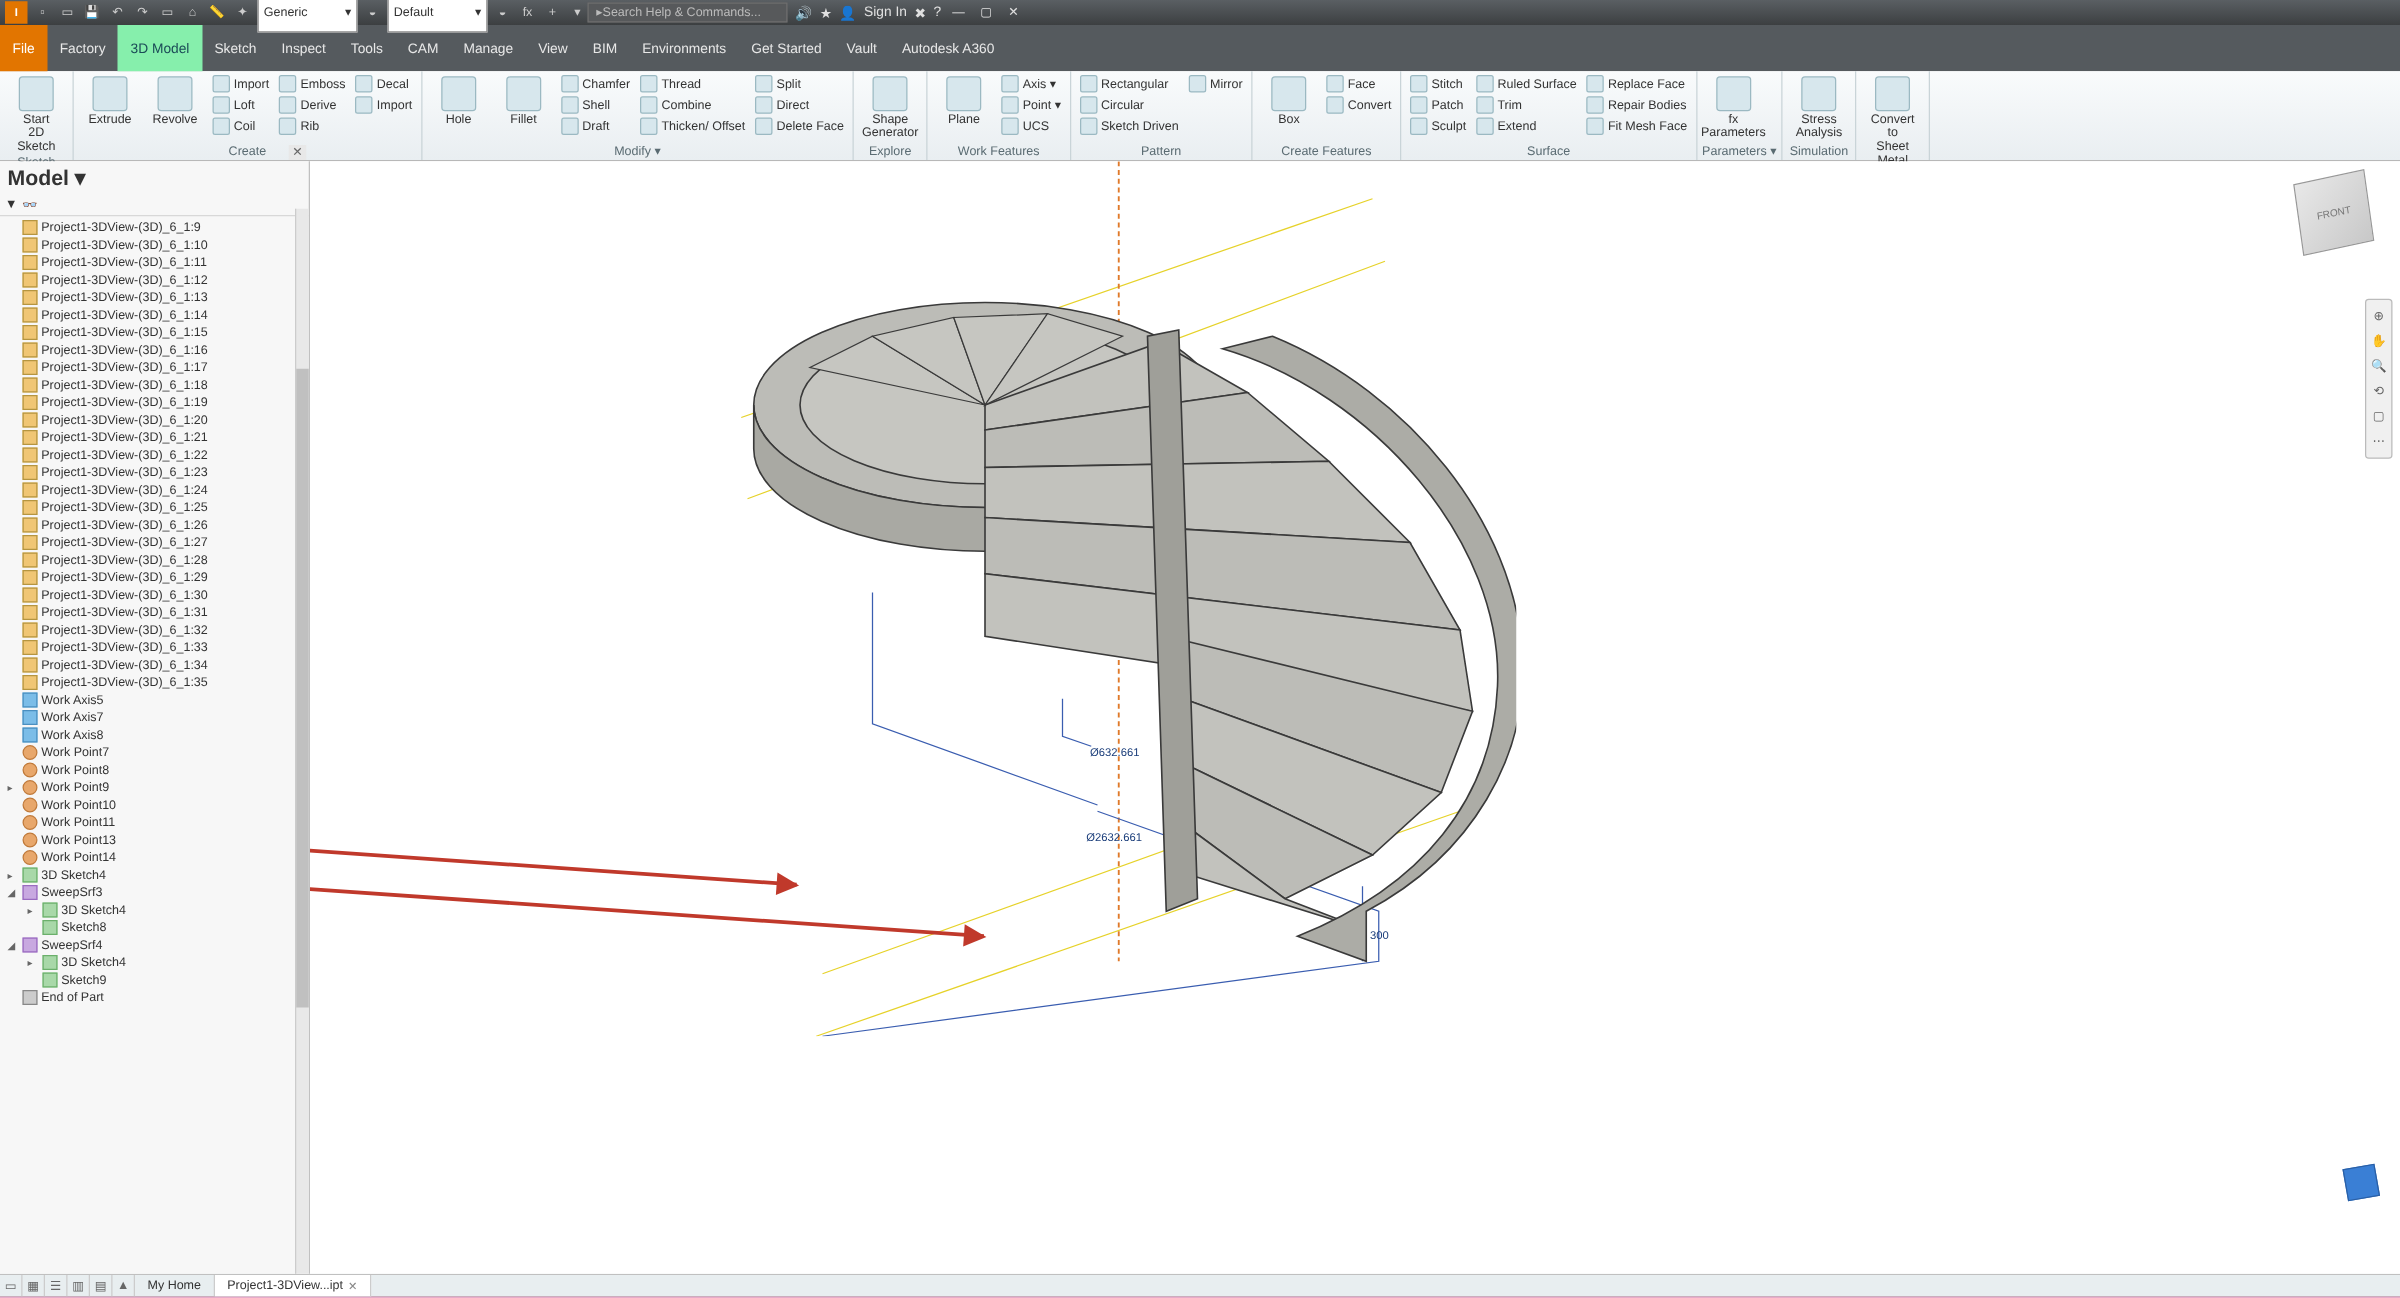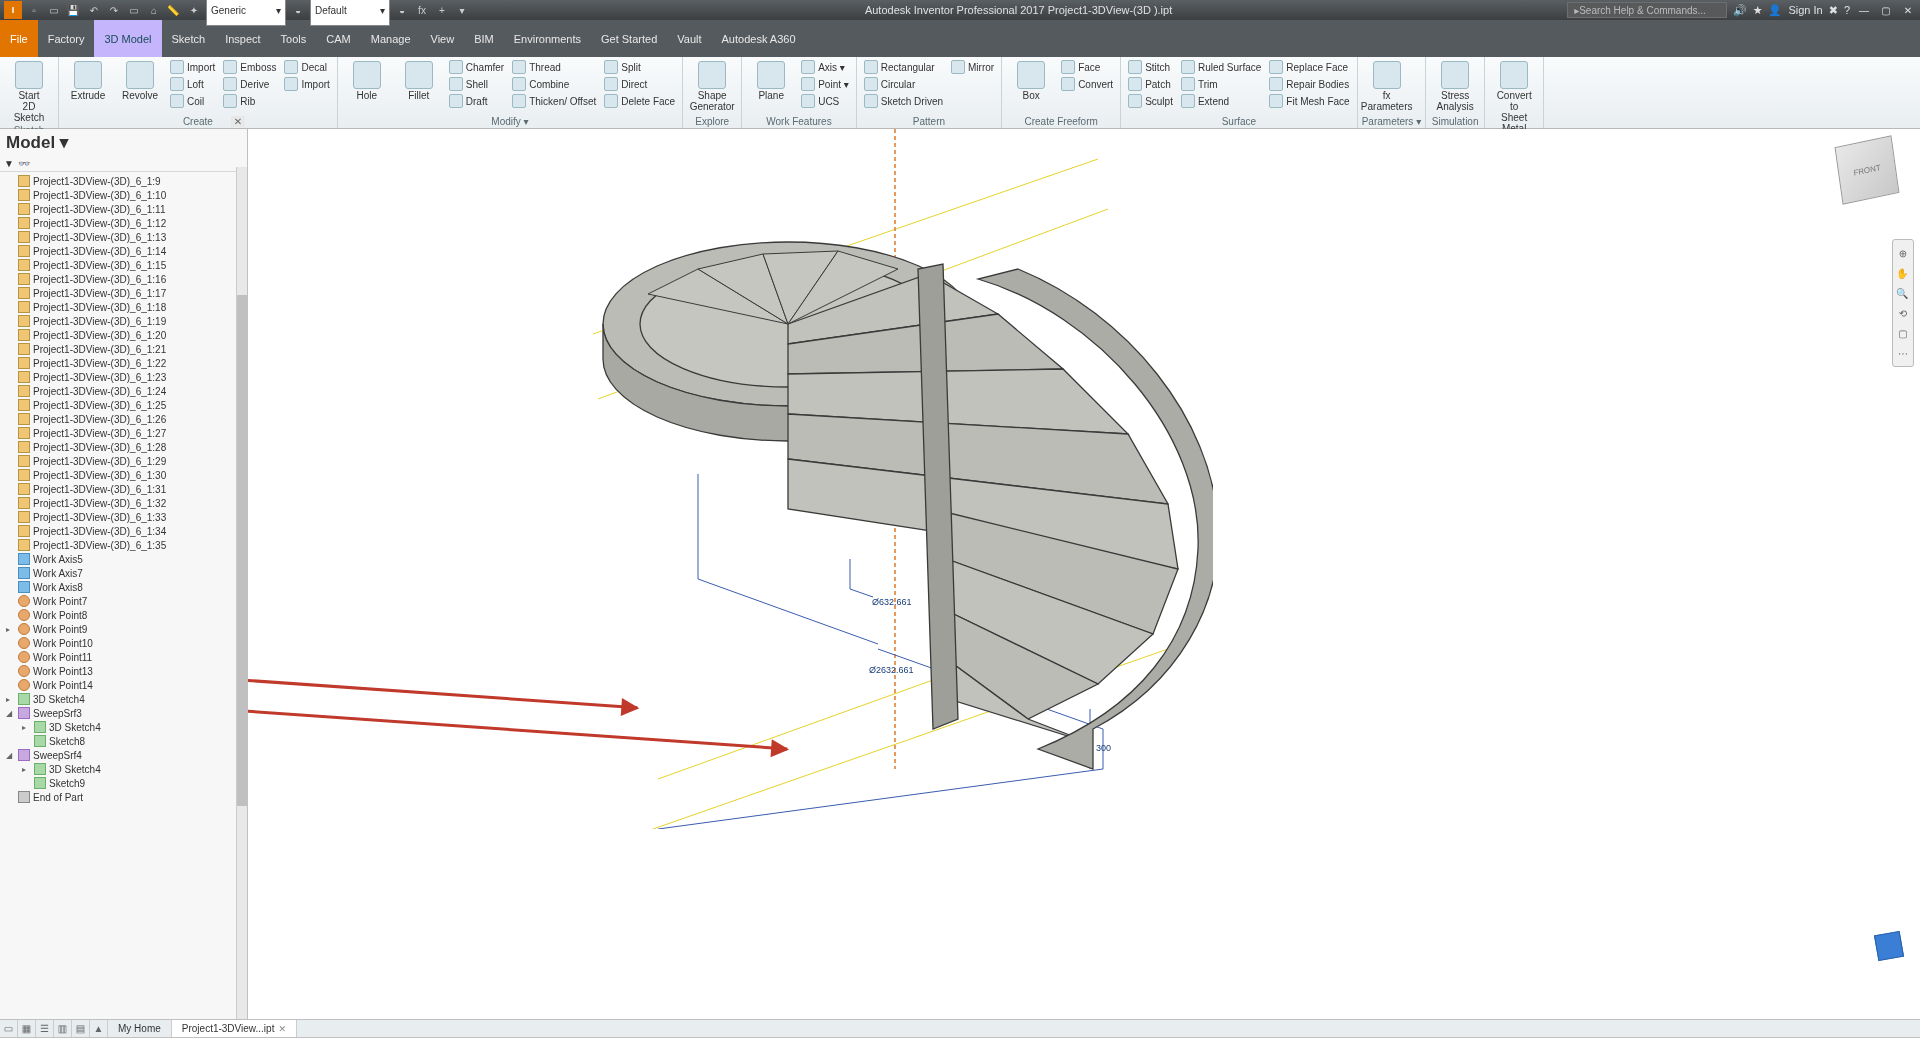--- a/index.html
+++ b/index.html
@@ -12,21 +12,21 @@
   .title-bar .title-text { flex:1; text-align:center; font-size:11px; }
   .title-bar .right-group { display:flex; gap:6px; align-items:center; }
   .title-bar .search-box { background:#57595b; color:#bbb; border:1px solid #6e6e6e; padding:1px 6px; font-size:10px; width:160px; height:16px; display:flex; align-items:center; }
   .title-bar .win-btn { width:16px; height:16px; display:flex; align-items:center; justify-content:center; font-size:10px; }
   .logo { background:#e27500; color:#fff; width:18px; height:18px; display:flex; align-items:center; justify-content:center; font-weight:bold; font-size:9px; }
 
   
   .menu-bar { height:37px; background:#555a5e; display:flex; align-items:stretch; color:#e8e8e8; font-size:11px; }
   .menu-bar .tab { padding:0 10px; display:flex; align-items:center; cursor:pointer; }
   .menu-bar .tab.file { background:#e27500; color:#fff; }
-  .menu-bar .tab.active { background:#c4b5fd; color:#1b4b57; }
+  .menu-bar .tab.active { background:#86efac; color:#1b4b57; }
   
   
   .ribbon { height:72px; background:linear-gradient(to bottom,#f9fbfc,#e9eef1); border-bottom:1px solid #b8b8b8; display:flex; }
   .ribbon-group { border-right:1px solid #c9d4d8; display:flex; flex-direction:column; padding:2px 4px 0; }
   .ribbon-group .group-content { flex:1; display:flex; align-items:flex-start; gap:2px; }
   .ribbon-group .group-label { font-size:10px; color:#5a6b72; text-align:center; padding-bottom:1px; }
   .big-btn { width:50px; display:flex; flex-direction:column; align-items:center; gap:1px; padding:2px; }
   .big-btn .icon { width:28px; height:28px; background:#d7e7ed; border:1px solid #9bb9c2; border-radius:3px; }
   .big-btn .lbl { font-size:10px; text-align:center; line-height:1.1; }
   .stack { display:flex; flex-direction:column; gap:1px; }
@@ -102,21 +102,20 @@
     <div class="qat-btn">◒</div>
     <div class="combo">
         <span>Default</span>
         <span>▾</span>
       </div>
     <div class="qat-btn">◒</div>
     <div class="qat-btn">fx</div>
     <div class="qat-btn">+</div>
     <div class="qat-btn">▾</div>
   </div>
-  <div class="title-text">Autodesk Inventor Professional 2017   Project1-3DView-(3D ).ipt</div>
   <div class="right-group">
     <div class="search-box">▸ <span>Search Help &amp; Commands...</span></div>
     <div class="qat-btn">🔊</div>
     <div class="qat-btn">★</div>
     <div class="qat-btn">👤</div>
     <span>Sign In</span>
     <div class="qat-btn">✖</div>
     <div class="qat-btn">?</div>
     <div class="win-btn">—</div>
     <div class="win-btn">▢</div>
@@ -312,21 +311,21 @@
           <div class="small-btn">
             <div class="icon"></div>
             <span class="lbl">Face</span>
           </div>
           <div class="small-btn">
             <div class="icon"></div>
             <span class="lbl">Convert</span>
           </div>
         </div>
       </div>
-      <div class="group-label">Create Freeform</div>
+      <div class="group-label">Create Features</div>
     </div>
     <div class="ribbon-group">
       <div class="group-content">
         <div class="stack">
           <div class="small-btn">
             <div class="icon"></div>
             <span class="lbl">Stitch</span>
           </div>
           <div class="small-btn">
             <div class="icon"></div>

